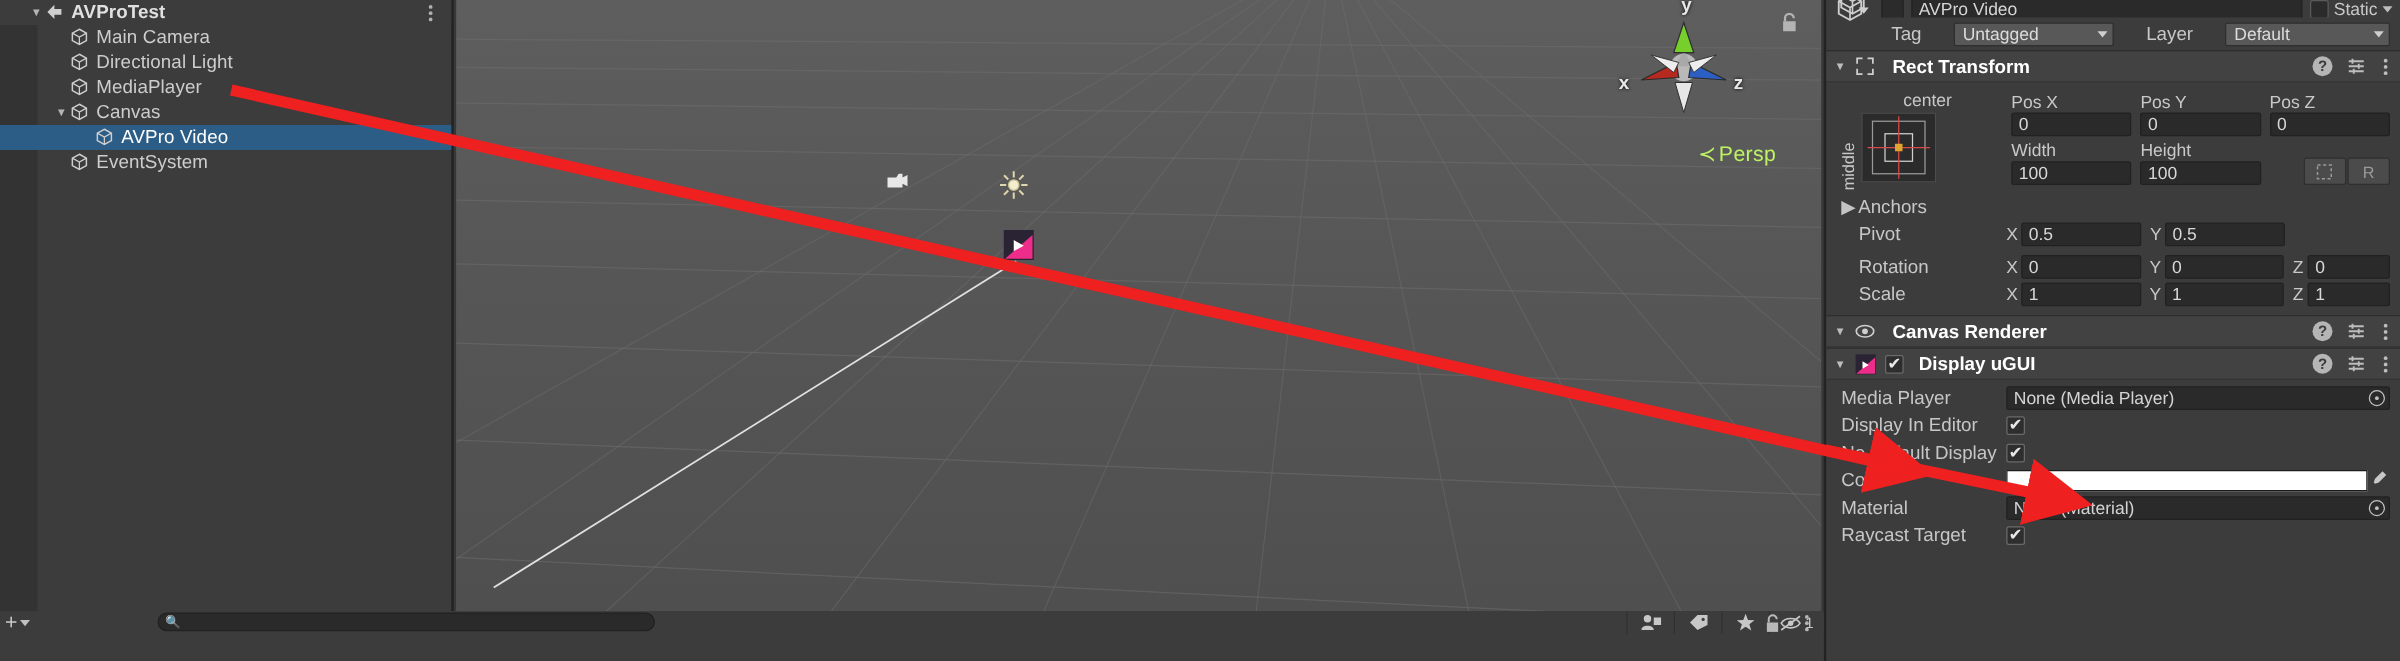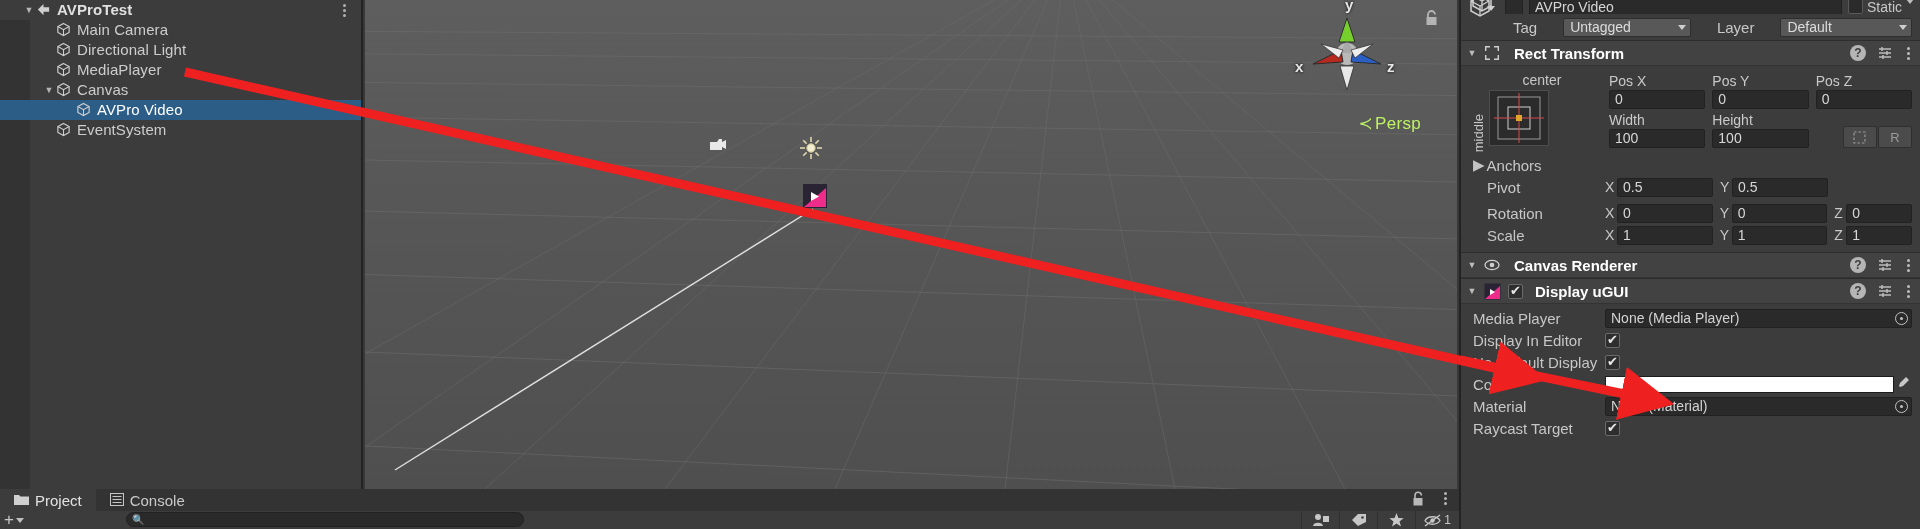--- a/index.html
+++ b/index.html
@@ -75,21 +75,21 @@
   .cube-ico { width: 30px; height: 30px; position: relative; flex:0 0 30px; }
   .name-toggle {
     width: 18px; height: 17px; background:#2b2b2b; border:1px solid #222; border-radius:2px;
     flex: 0 0 18px;
   }
   .name-field {
     flex: 1 1 auto; height: 19px; background:#2a2a2a; border:1px solid #212121;
     border-radius:2px; color:#d6d6d6; font-size:14px; line-height:17px; padding:0 5px;
     overflow:hidden; white-space:nowrap;
   }
-  .static-wrap { display:flex; gap:4px; flex:0 0 auto; }
+  .static-wrap { display:flex; align-items:center; gap:4px; flex:0 0 auto; }
   .static-cb {
     width:15px;height:15px;background:#2b2b2b;border:1px solid #5a5a5a;border-radius:2px;
   }
   .static-lbl { font-size:14px; color:#c8c8c8; }
   .static-drop { width:0;height:0;border-left:4px solid transparent;border-right:4px solid transparent;border-top:5px solid #bdbdbd; }
 
   .taglayer {
     height: 26px; display:flex; align-items:center; gap:26px; padding:0 8px 0 52px;
   }
   .tl-label { font-size:15px; color:#c8c8c8; }
@@ -633,39 +633,20 @@
           <div class="prop-row">
             <span class="prop-lbl">Raycast Target</span>
             <span class="cb on"></span>
           </div>
         </div>
     </div>
 
   </div>
 
   <div id="bottom">
-    <div id="tabstrip">
-      <div class="tab active">
-        <span>
-          <svg width="15" height="13" viewBox="0 0 15 13">
-              <path d="M0 2 L5 2 L6.4 3.6 L15 3.6 L15 12 L0 12 Z" fill="#d0d0d0"></path>
-            </svg>
-        </span>
-        <span>Project</span>
-      </div>
-      <div class="tab">
-        <span>
-          <svg width="14" height="13" viewBox="0 0 14 13">
-            <rect x="0.5" y="0.5" width="13" height="12" fill="none" stroke="#c4c4c4"></rect>
-            <path d="M2.5 3.5 L11.5 3.5 M2.5 6.5 L11.5 6.5 M2.5 9.5 L11.5 9.5" stroke="#c4c4c4"></path>
-          </svg>
-        </span>
-        <span>Console</span>
-      </div>
-    </div>
     <div id="btoolbar">
       <span class="plus-wrap">
         <span>+</span>
         <span class="mini-caret"></span>
       </span>
       <div id="bsearch">
         <span class="mag">🔍</span>
       </div>
       <div style="position:absolute;right:0;top:0;display:flex;">
         <span class="tb-ico">

